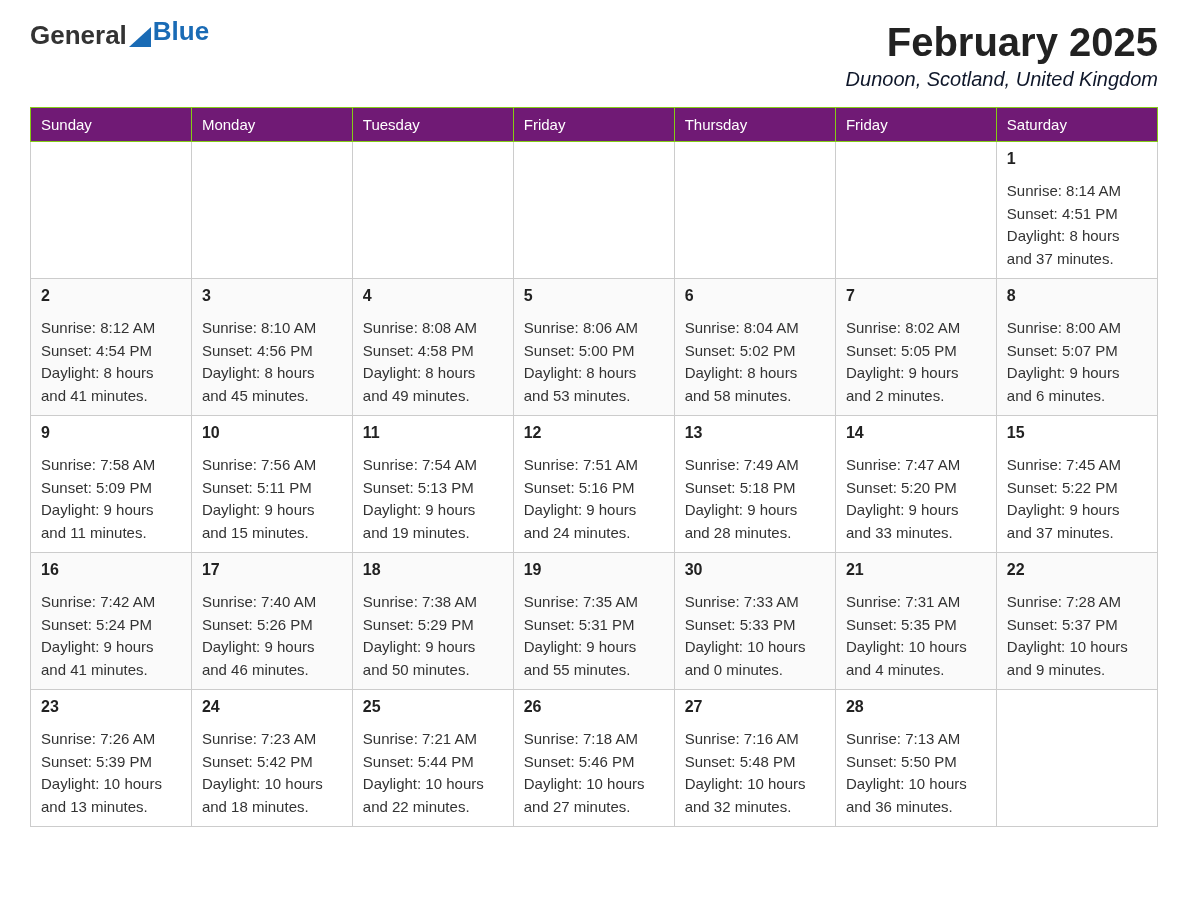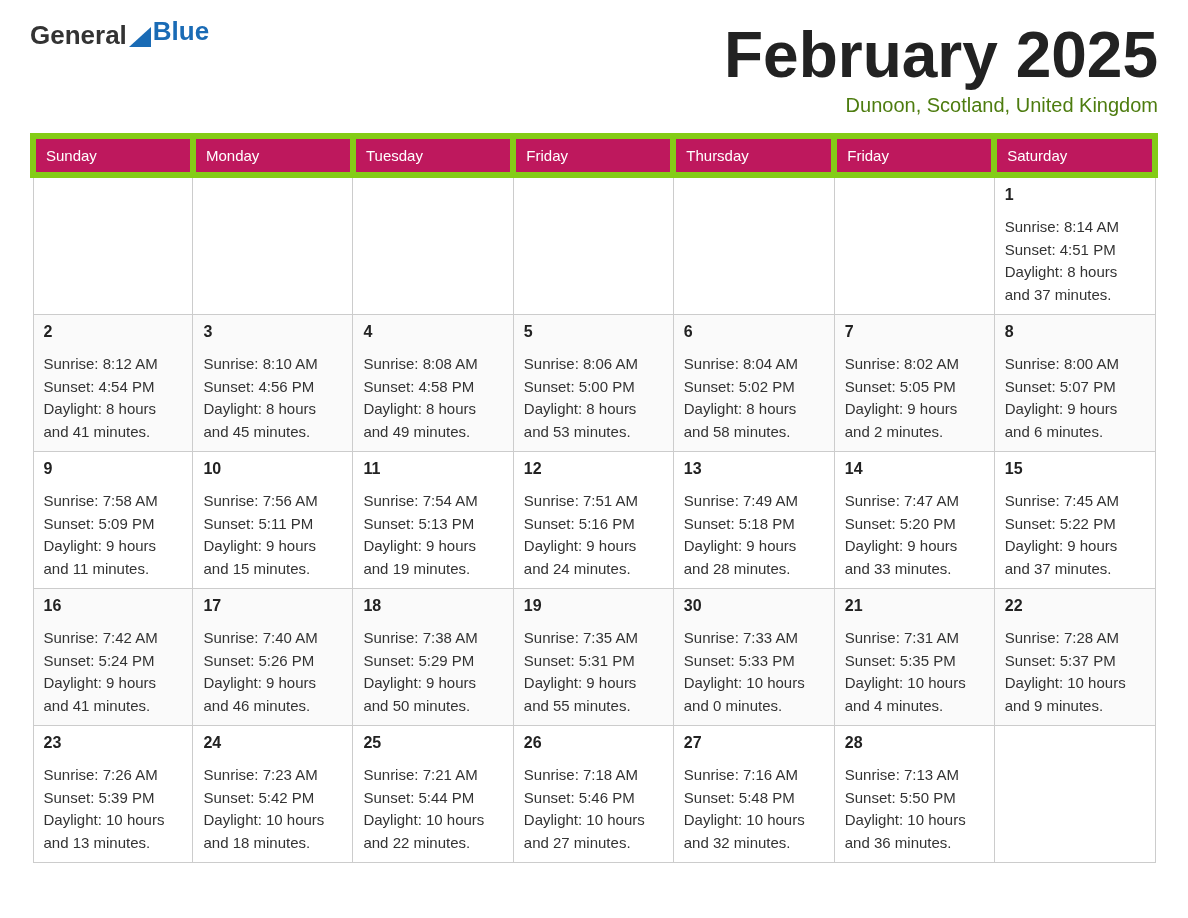--- a/index.html
+++ b/index.html
@@ -22,43 +22,44 @@
       align-items: flex-start;
     }
     .logo-icon {
       display: inline-flex;
       align-items: center;
     }
     .title-block {
       text-align: right;
     }
     .month-title {
-      font-size: 64px;
+      font-size: 40px;
       font-weight: bold;
       color: #222;
       line-height: 1.1;
     }
     .location {
       font-size: 20px;
-      color: #4d7c0f;
+      color: #0f172a;
       margin-top: 4px;
+      font-style: italic;
     }
     .calendar {
       width: 100%;
       border-collapse: collapse;
       border: 1px solid #aaa;
     }
     .calendar th {
-      background-color: #be185d;
+      background-color: #701a75;
       color: #fff;
       font-size: 15px;
       font-weight: normal;
       padding: 8px 10px;
       text-align: left;
-      border: 6px solid #84cc16;
+      border: 1px solid #84cc16;
     }
     .calendar td {
       vertical-align: top;
       border: 1px solid #ccc;
       padding: 8px 10px;
       width: 170px;
       min-height: 110px;
     }
     .day-num {
       font-size: 16px;

